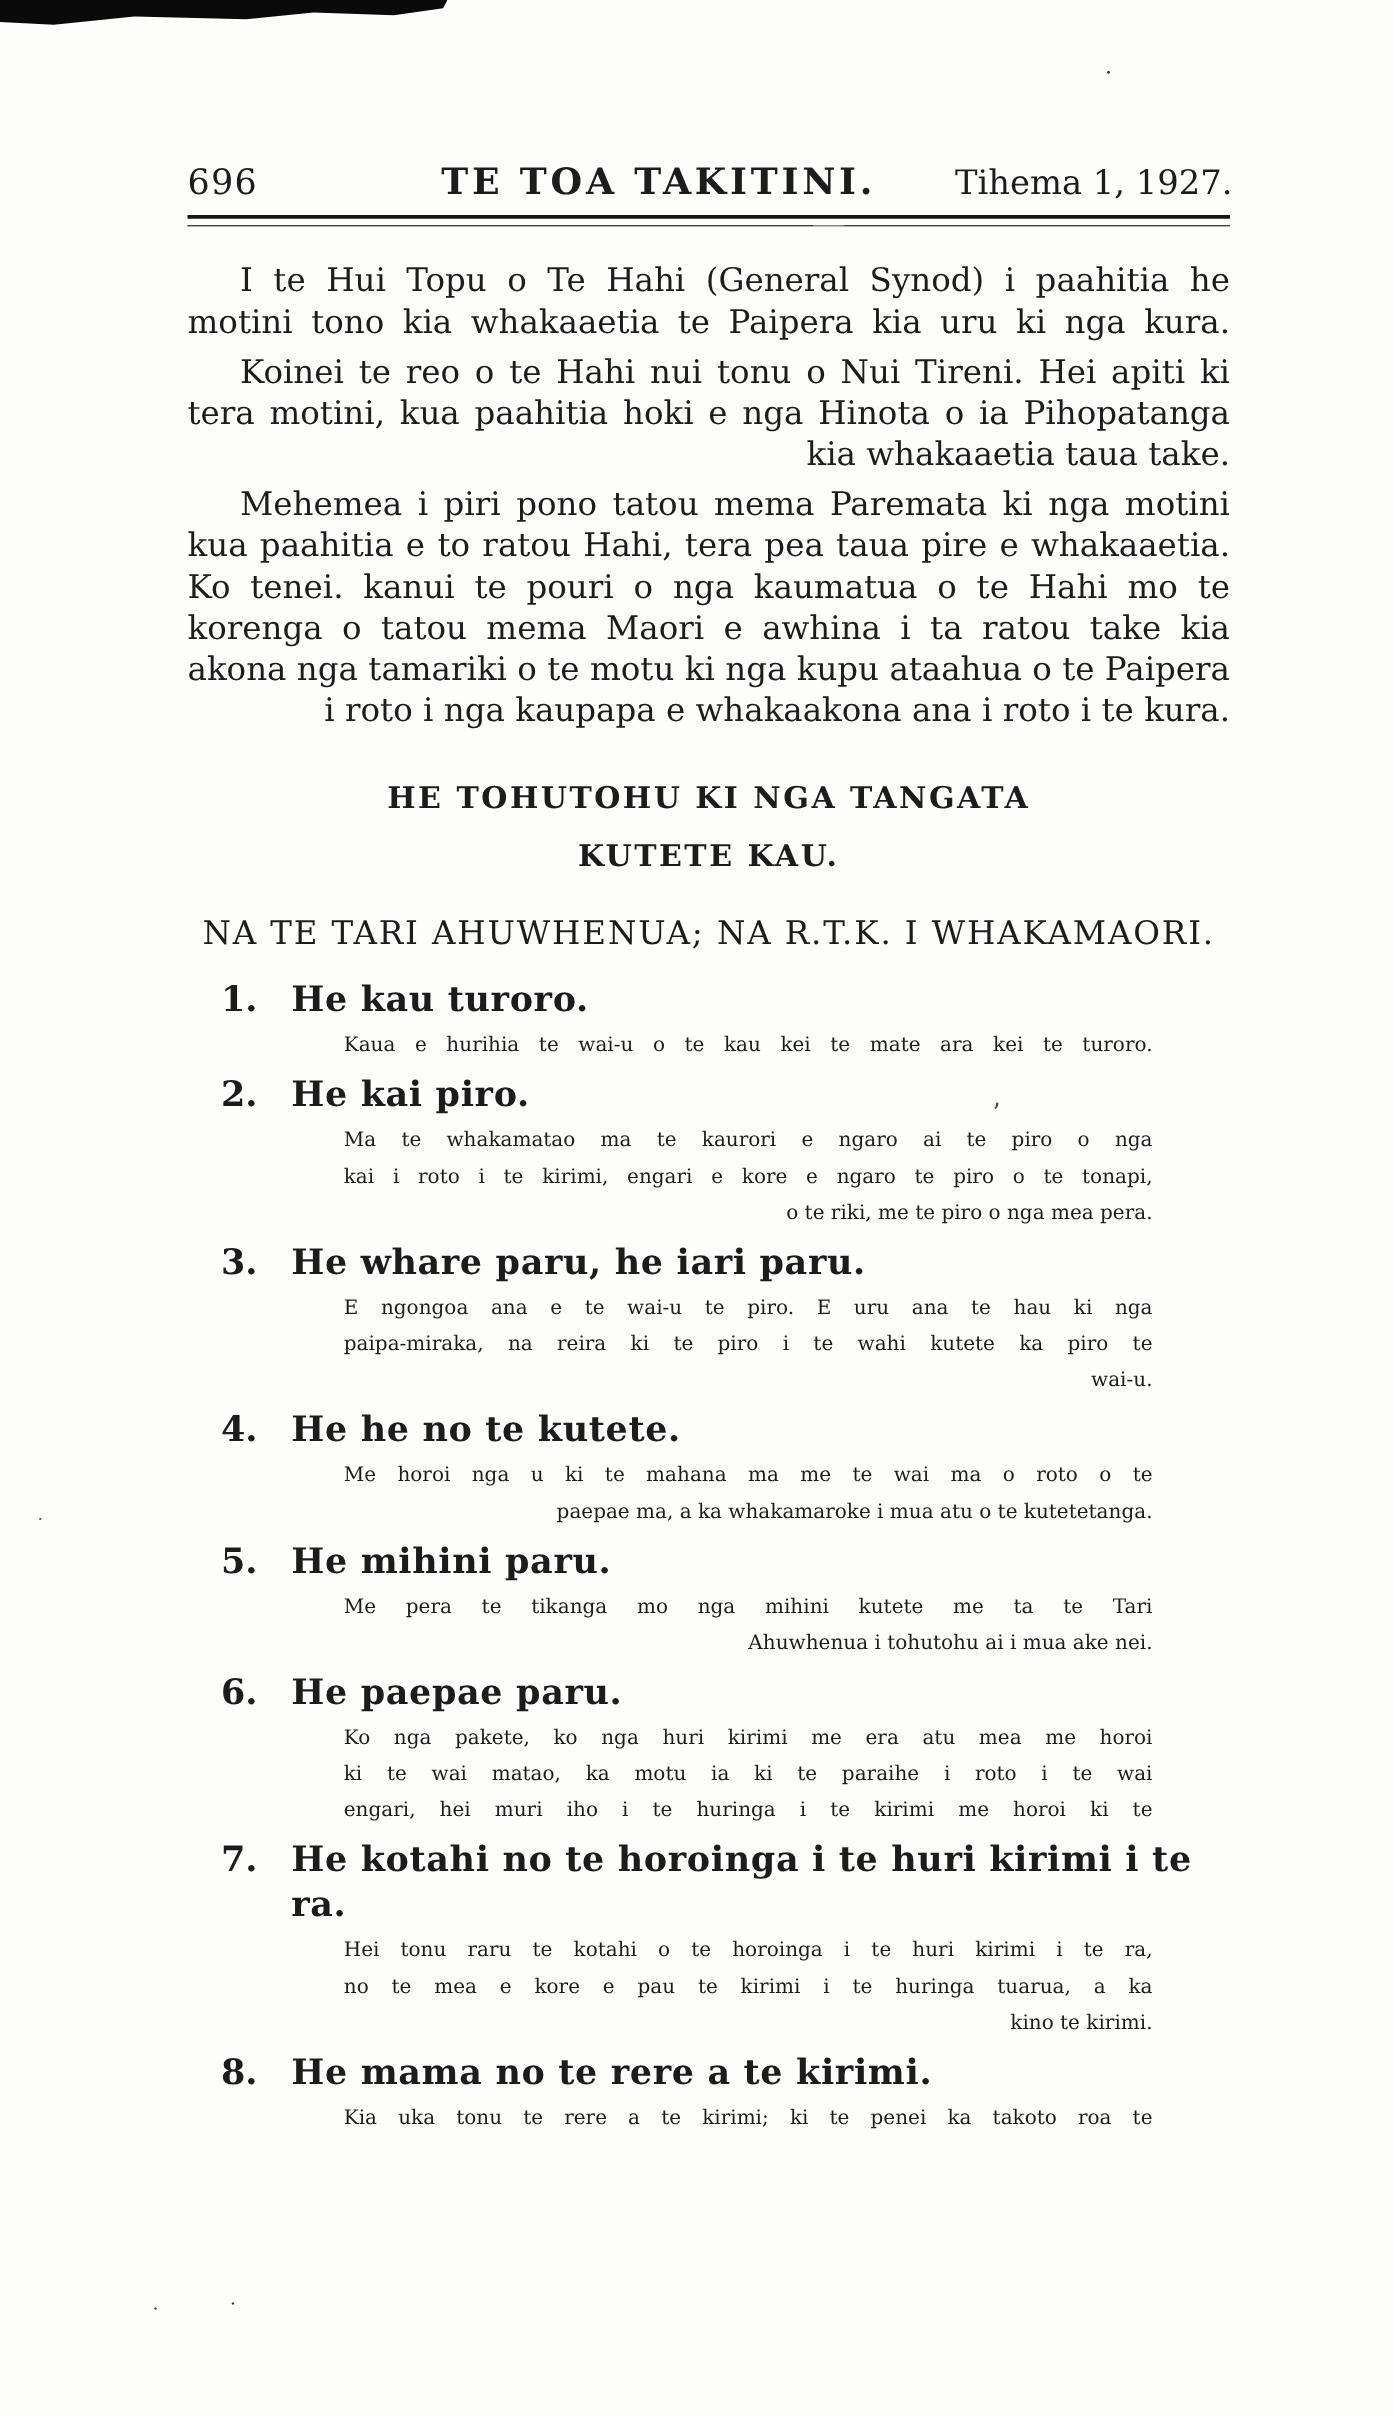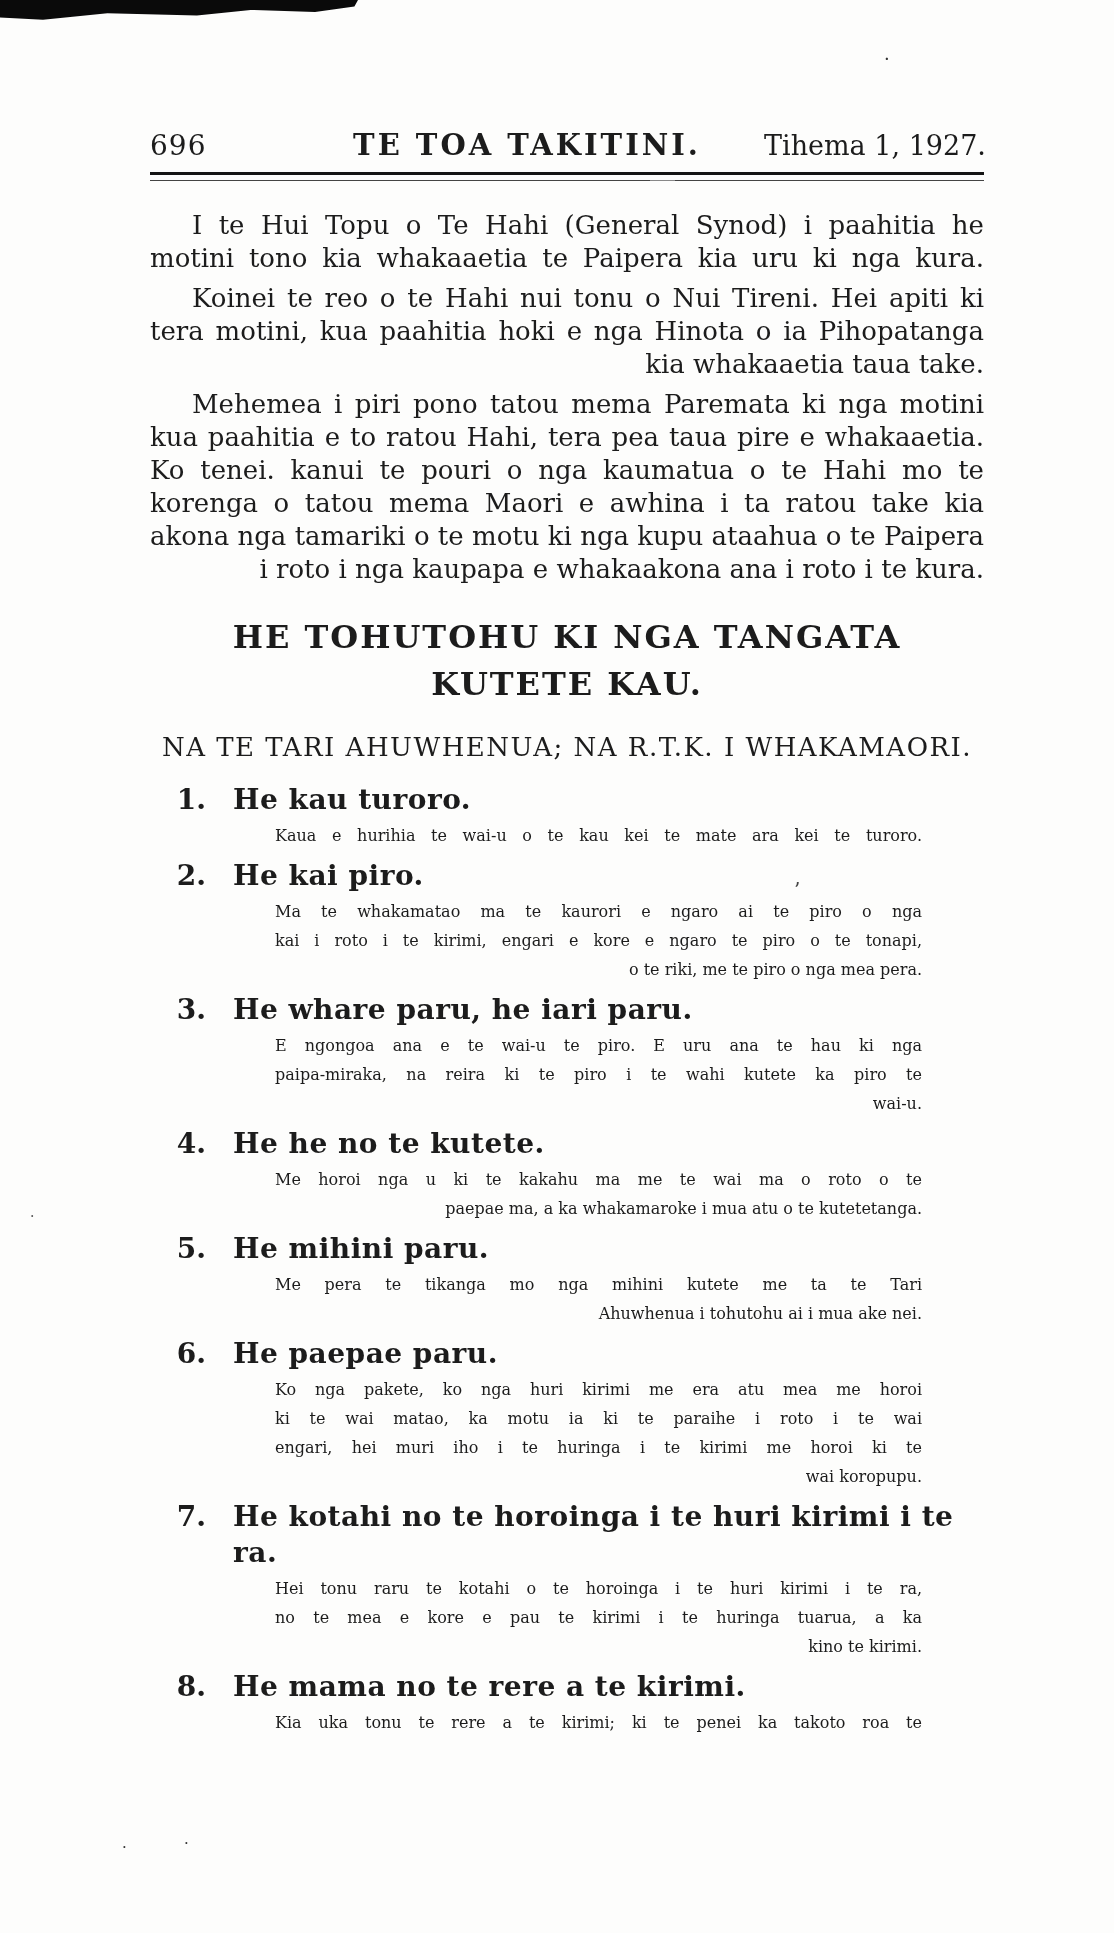--- a/index.html
+++ b/index.html
@@ -56,21 +56,21 @@
   .intro { margin-top: 28px; font-size: 26px; line-height: 33px; }
   .paragraph { margin-bottom: 7px; }
   .line { text-align: right; }
   .j { text-align: justify; text-align-last: justify; }
   .indent { text-indent: 42px; }
   
   .main-title {
     margin-top: 28px;
     text-align: center;
     font-weight: bold;
-    font-size: 32px;
+    font-size: 24px;
     line-height: 47px;
     letter-spacing: 2px;
   }
   .byline {
     margin-top: 24px;
     text-align: center;
     font-size: 26px;
     letter-spacing: 1.5px;
     white-space: nowrap;
   }
@@ -180,21 +180,21 @@
         <div class="line">wai-u.</div>
       </div>
     </div>
 
     <div class="item">
       <div class="item-head-row">
         <span class="item-num">4.</span>
         <span class="item-heading">He he no te kutete.</span>
       </div>
       <div class="item-body">
-        <div class="line j">Me horoi nga u ki te kakahu ma me te wai ma o roto o te</div>
+        <div class="line j">Me horoi nga u ki te mahana ma me te wai ma o roto o te</div>
         <div class="line">paepae ma, a ka whakamaroke i mua atu o te kutetetanga.</div>
       </div>
     </div>
 
     <div class="item">
       <div class="item-head-row">
         <span class="item-num">5.</span>
         <span class="item-heading">He mihini paru.</span>
       </div>
       <div class="item-body">
@@ -205,21 +205,20 @@
 
     <div class="item">
       <div class="item-head-row">
         <span class="item-num">6.</span>
         <span class="item-heading">He paepae paru.</span>
       </div>
       <div class="item-body">
         <div class="line j">Ko nga pakete, ko nga huri kirimi me era atu mea me horoi</div>
         <div class="line j">ki te wai matao, ka motu ia ki te paraihe i roto i te wai</div>
         <div class="line j">engari, hei muri iho i te huringa i te kirimi me horoi ki te</div>
-        <div class="line">wai koropupu.</div>
       </div>
     </div>
 
     <div class="item">
       <div class="item-head-row">
         <span class="item-num">7.</span>
         <span class="item-heading">He kotahi no te horoinga i te huri kirimi i te ra.</span>
       </div>
       <div class="item-body">
         <div class="line j">Hei tonu raru te kotahi o te horoinga i te huri kirimi i te ra,</div>

